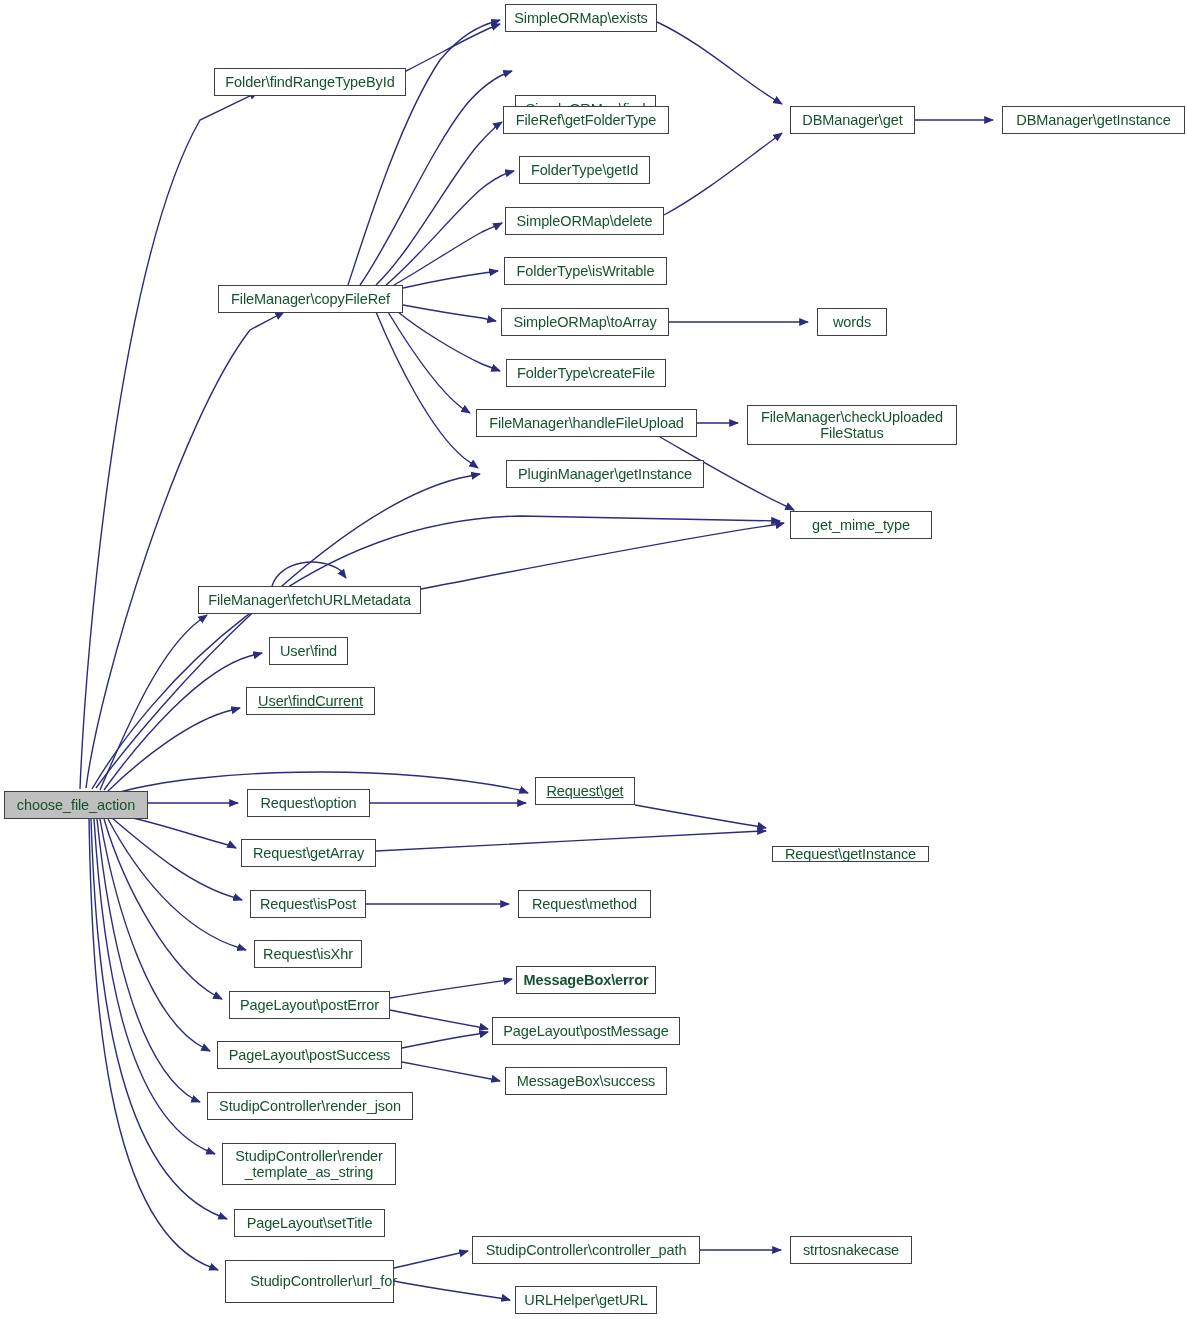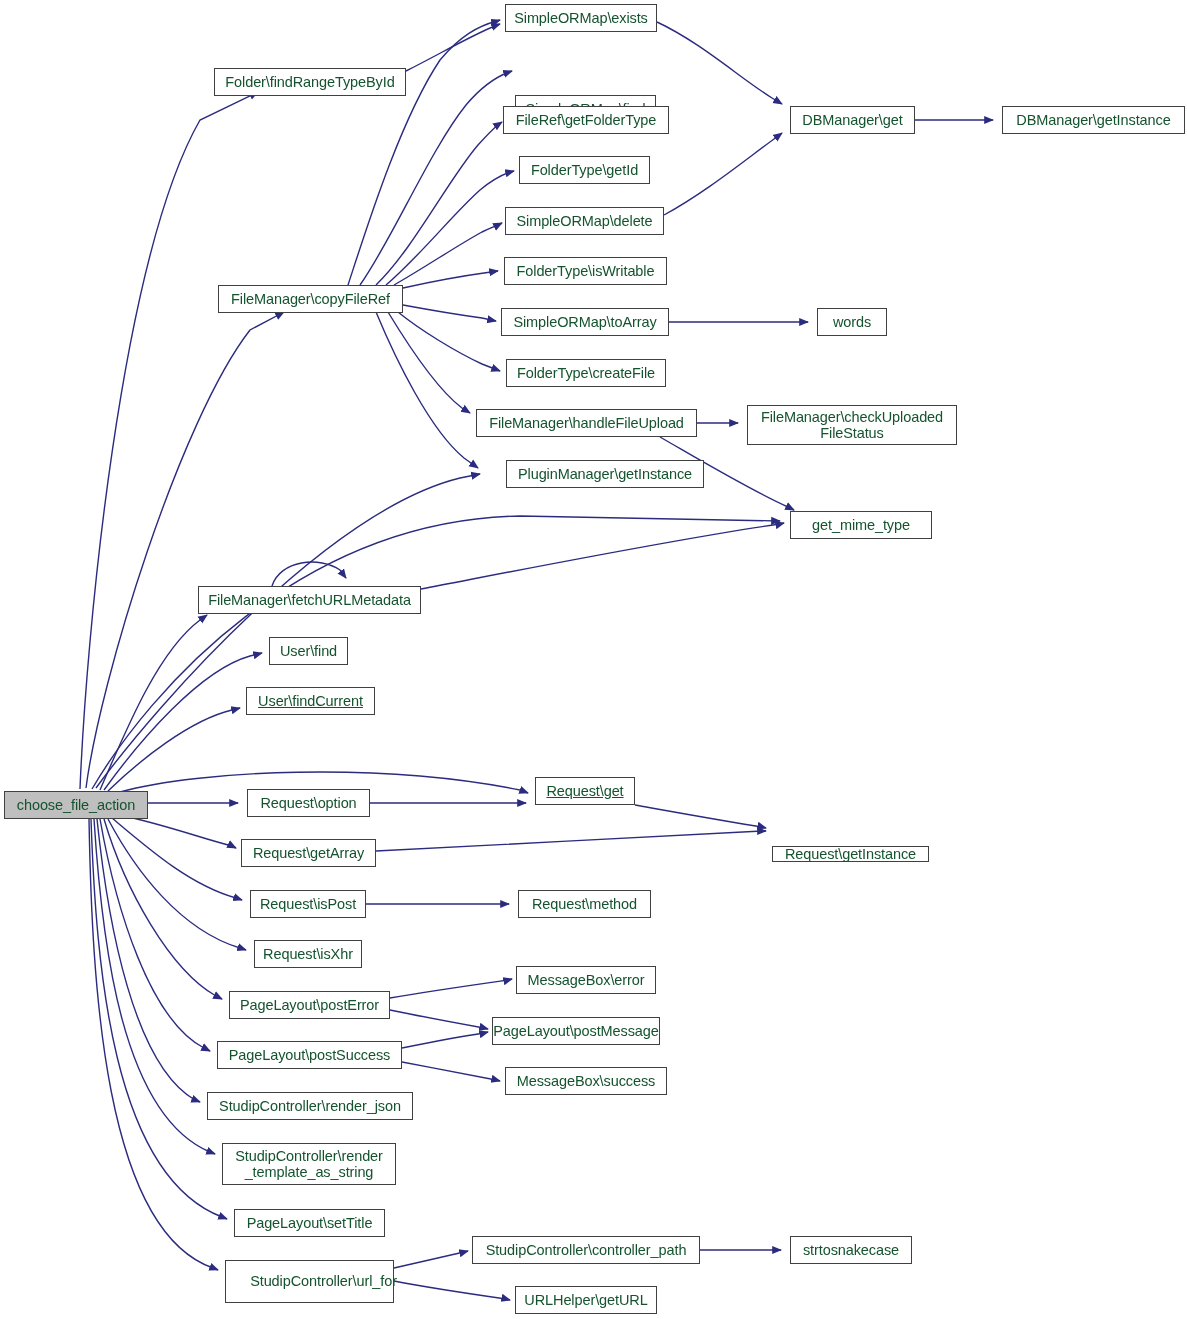--- a/index.html
+++ b/index.html
@@ -118,22 +118,22 @@
       <div class="node" style="left: 269px; top: 637px; width: 79px; height: 28px;"><span class="lbl">User\find</span></div>
       <div class="node" style="left: 246px; top: 687px; width: 129px; height: 28px; text-decoration: underline;"><span class="lbl">User\findCurrent</span></div>
       <div class="node" style="left: 247px; top: 789px; width: 123px; height: 28px;"><span class="lbl">Request\option</span></div>
       <div class="node" style="left: 535px; top: 777px; width: 100px; height: 28px; text-decoration: underline;"><span class="lbl">Request\get</span></div>
       <div class="node" style="left: 772px; top: 814px; width: 157px; height: 16px; margin-top: 32px;"><span class="lbl">Request\getInstance</span></div>
       <div class="node" style="left: 241px; top: 839px; width: 135px; height: 28px;"><span class="lbl">Request\getArray</span></div>
       <div class="node" style="left: 250px; top: 890px; width: 116px; height: 28px;"><span class="lbl">Request\isPost</span></div>
       <div class="node" style="left: 518px; top: 890px; width: 133px; height: 28px;"><span class="lbl">Request\method</span></div>
       <div class="node" style="left: 254px; top: 940px; width: 108px; height: 28px;"><span class="lbl">Request\isXhr</span></div>
       <div class="node" style="left: 229px; top: 991px; width: 161px; height: 28px;"><span class="lbl">PageLayout\postError</span></div>
-      <div class="node" style="left: 516px; top: 966px; width: 140px; height: 28px;"><span class="lbl">MessageBox\error</span></div>
-      <div class="node" style="left: 492px; top: 1017px; width: 168px; height: 28px;"><span class="lbl">PageLayout\postMessage</span></div>
+      <div class="node" style="left: 516px; top: 966px; width: 140px; height: 28px; font-weight: bold;"><span class="lbl">MessageBox\error</span></div>
+      <div class="node" style="left: 492px; top: 1017px; width: 188px; height: 28px;"><span class="lbl">PageLayout\postMessage</span></div>
       <div class="node" style="left: 217px; top: 1041px; width: 185px; height: 28px;"><span class="lbl">PageLayout\postSuccess</span></div>
       <div class="node" style="left: 505px; top: 1067px; width: 162px; height: 28px;"><span class="lbl">MessageBox\success</span></div>
       <div class="node" style="left: 207px; top: 1092px; width: 206px; height: 28px;"><span class="lbl">StudipController\render_json</span></div>
       <div class="node" style="left: 222px; top: 1143px; width: 174px; height: 42px;"><span class="lbl">StudipController\render
 _template_as_string</span></div>
       <div class="node" style="left: 234px; top: 1209px; width: 151px; height: 28px;"><span class="lbl">PageLayout\setTitle</span></div>
       <div class="node" style="left: 225px; top: 1260px; width: 169px; height: 43px; padding-left: 28px;"><span class="lbl">StudipController\url_for</span></div>
       <div class="node" style="left: 472px; top: 1236px; width: 228px; height: 28px;"><span class="lbl">StudipController\controller_path</span></div>
       <div class="node" style="left: 790px; top: 1236px; width: 122px; height: 28px;"><span class="lbl">strtosnakecase</span></div>
       <div class="node" style="left: 515px; top: 1286px; width: 142px; height: 28px;"><span class="lbl">URLHelper\getURL</span></div>

